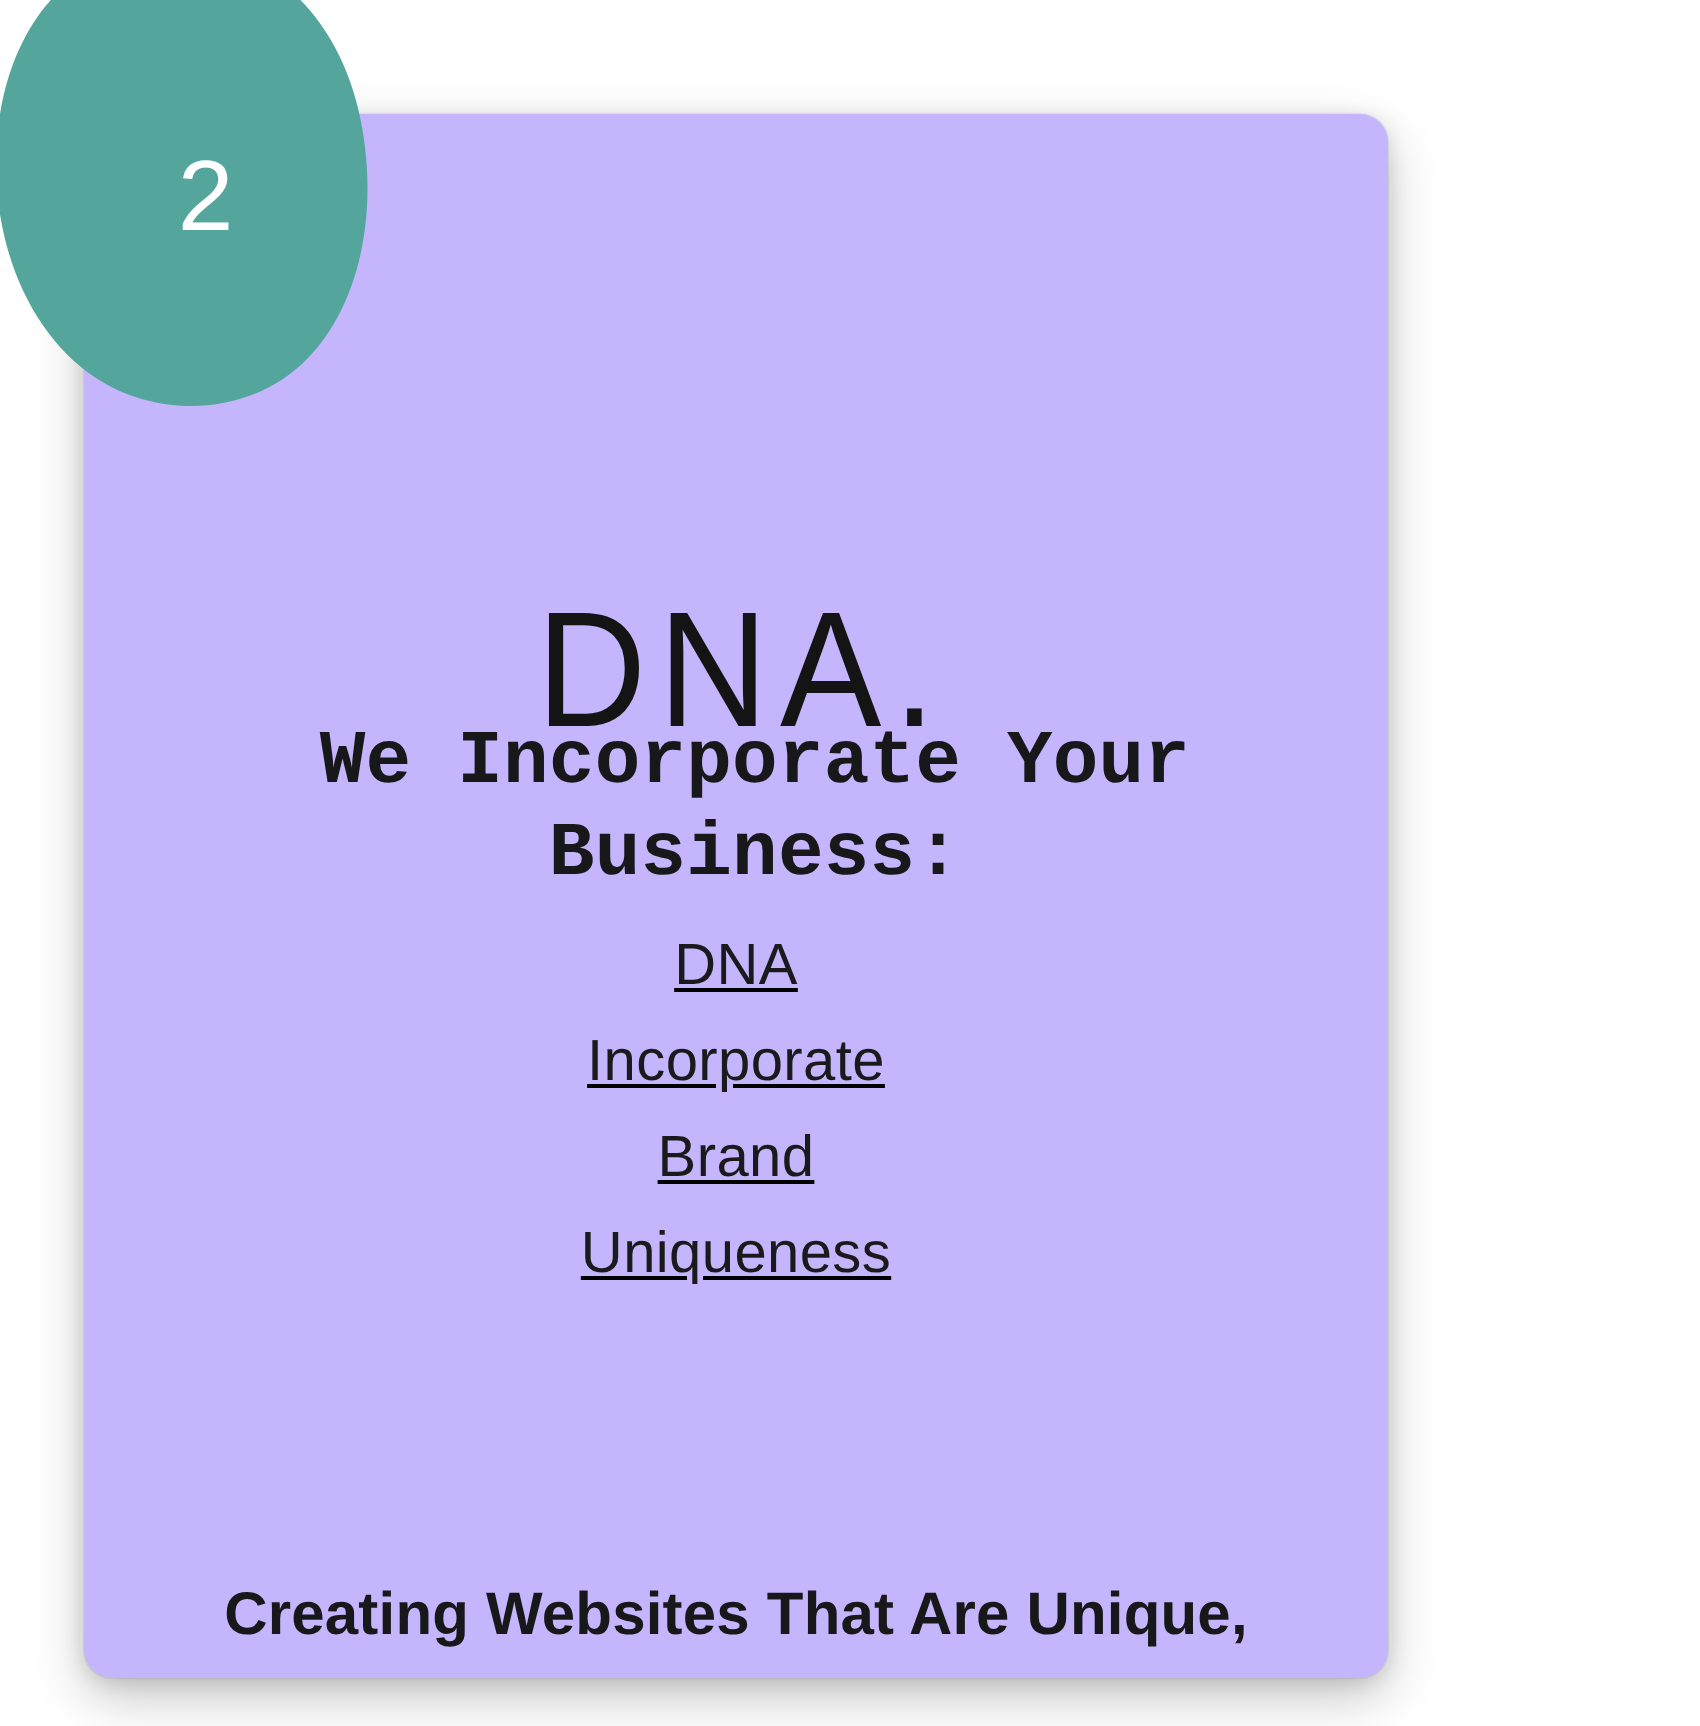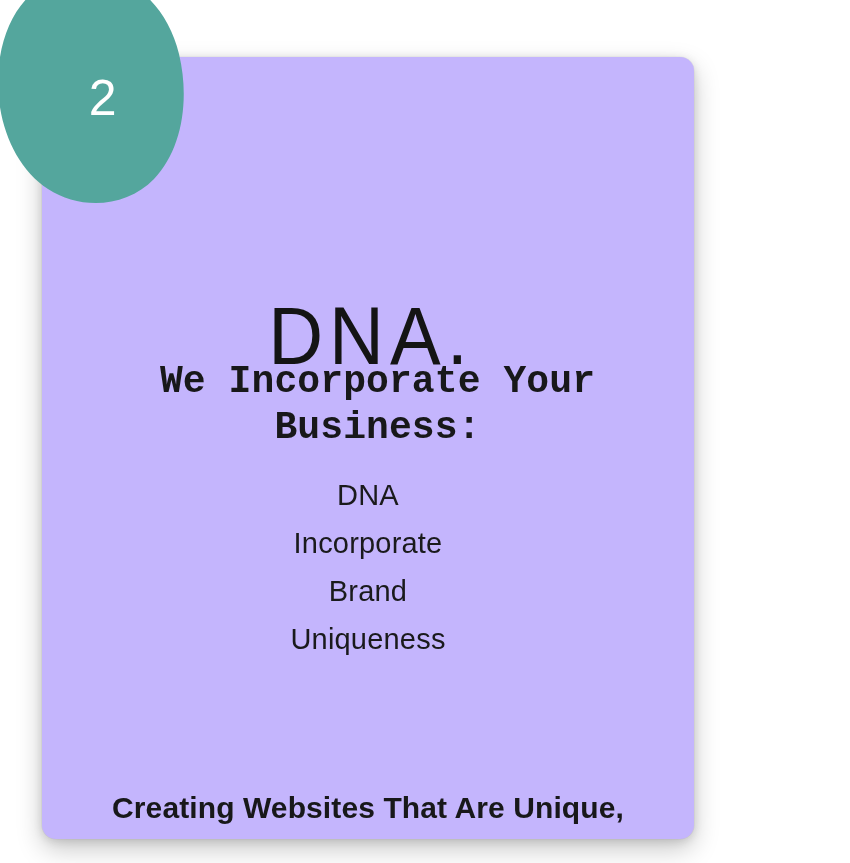--- a/index.html
+++ b/index.html
@@ -114,22 +114,23 @@
     font-family: Liberation Mono, monospace;
     margin-left: 19px;
   }
 
   .attr-list {
     position: absolute;
     left: 0;
     right: 0;
     top: 398px;
     list-style: none;
-    margin: 16px;
+    margin: 4px;
     padding: 0;
+    text-decoration: underline;
   }
   .attr-list li {
     font-size: 29px;
     font-weight: 400;
     color: #1a1a1c;
     line-height: 48px;
     letter-spacing: 0.2px;
     font-family: "Liberation Sans", sans-serif;
   }
 

